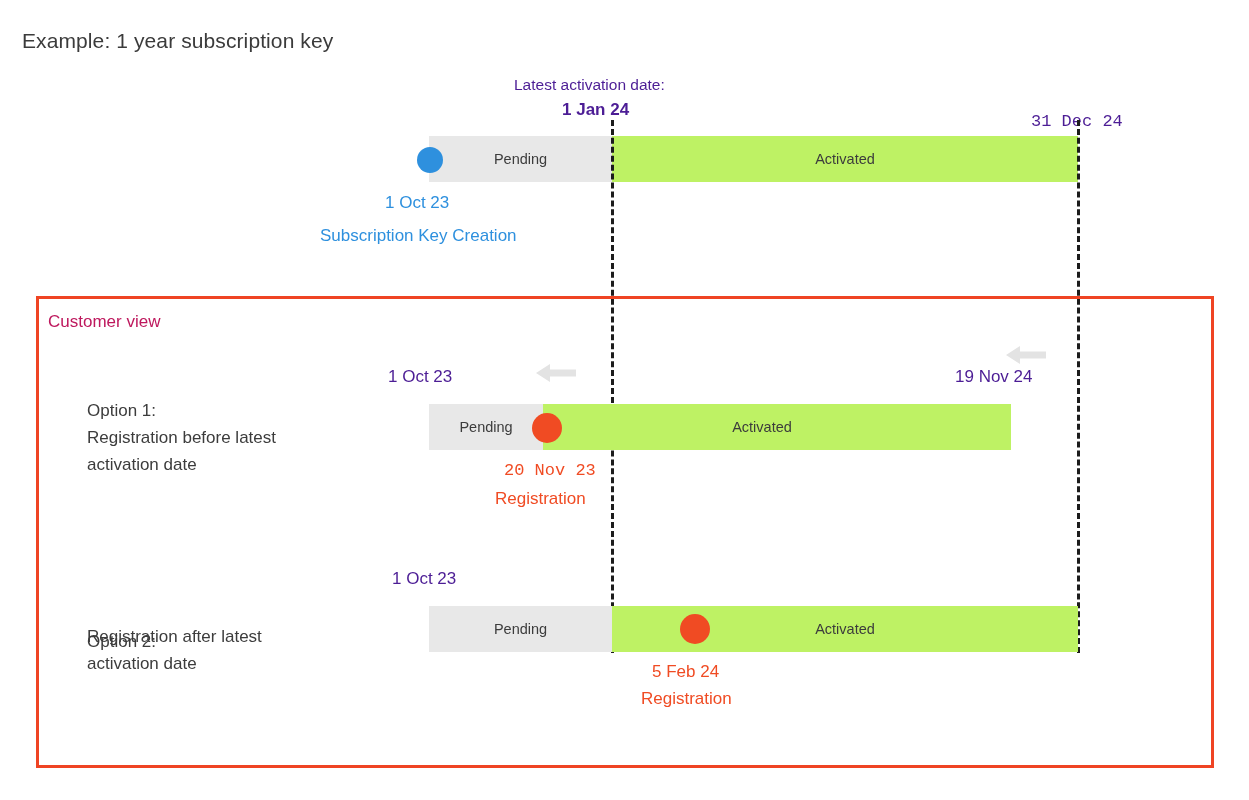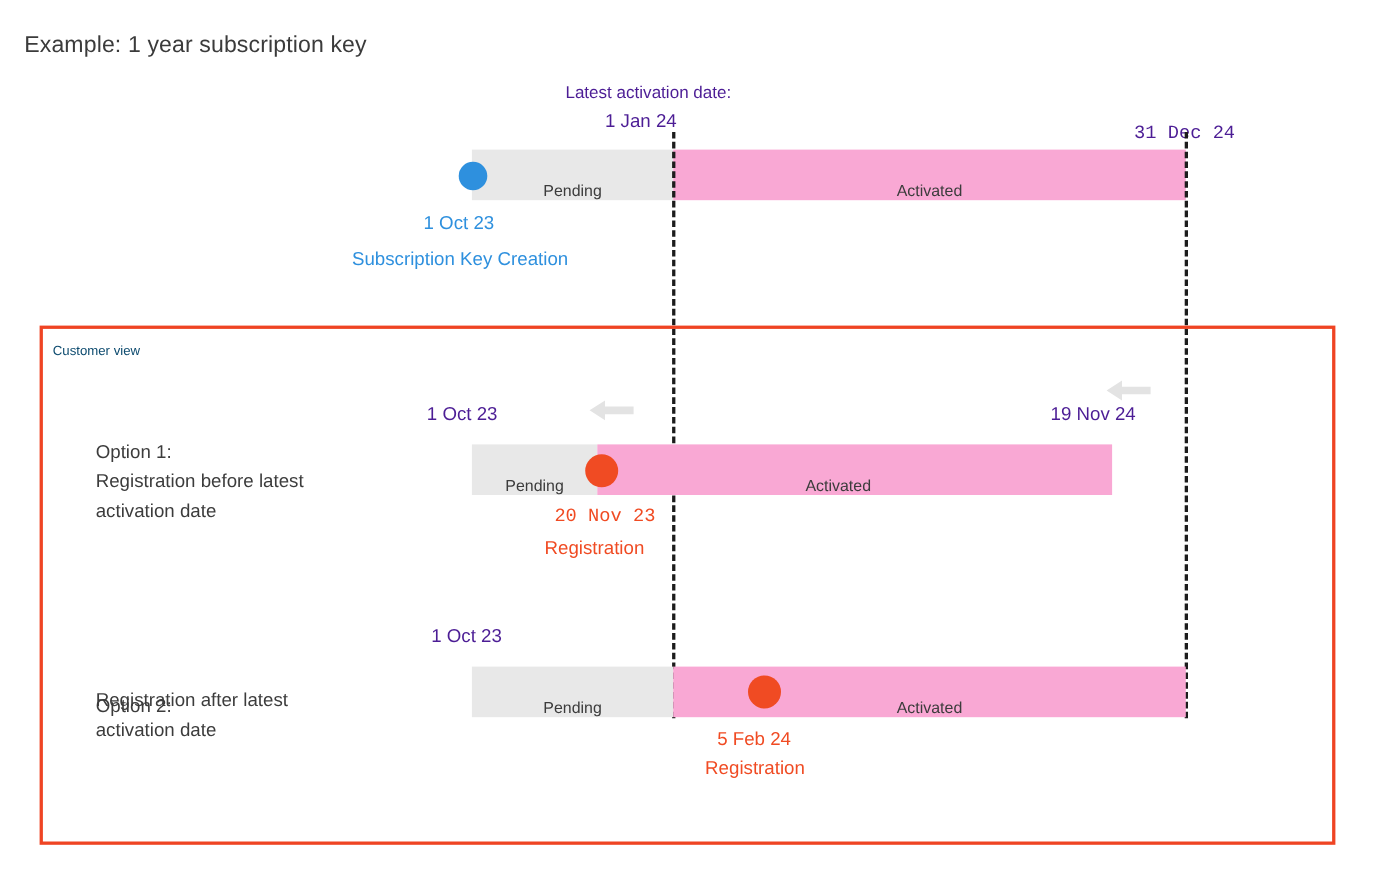--- a/index.html
+++ b/index.html
@@ -31,28 +31,28 @@
     color: #3b3b3b;
     letter-spacing: 0.1px;
     white-space: nowrap;
   }
 
   
   .bar {
     height: 46px;
     box-sizing: border-box;
     display: flex;
-    align-items: flex-end;
+    align-items: center;
     justify-content: center;
   }
   .bar-pending {
     background: #e8e8e8;
   }
   .bar-activated {
-    background: #f9a8d4;
+    background: #bef264;
   }
   .bar-label {
     font-size: 14.5px;
     color: #3c3c3c;
     white-space: nowrap;
     pointer-events: none;
   }
 
   
   .vline {
@@ -90,22 +90,22 @@
     top: 296px;
     width: 1178px;
     height: 472px;
     border: 3px solid #ef4423;
     box-sizing: border-box;
     background: transparent;
   }
   #customer-view-label {
     left: 48px;
     top: 312px;
-    font-size: 12px;
-    color: #0c4a6e;
+    font-size: 17px;
+    color: #be185d;
     white-space: nowrap;
   }
 
   
   .option-desc {
     font-size: 17px;
     line-height: 27px;
     color: #3c3c3c;
     white-space: pre-line;
   }
@@ -114,21 +114,21 @@
   .arrow-left { display: block; }
 </style>
 </head>
 <body>
 
 <div class="canvas">
 
   <div class="abs" id="page-title">Example: 1 year subscription key</div>
 
   <div class="abs date-label" style="left:514px; top:76px; font-size:15.5px;">Latest activation date:</div>
-  <div class="abs date-label" style="left:550px; top:100px;">1 Jan 24</div>
+  <div class="abs date-label" style="left:562px; top:100px;font-weight:bold;">1 Jan 24</div>
 
   <div class="abs date-label" style="left:1031px; top:112px;font-family:Liberation Mono, monospace;">31 Dec 24</div>
 
   <div class="abs bar bar-pending" style="left:429px; top:136px; width:183px;">
     <span class="bar-label">Pending</span>
   </div>
 
   <div class="abs bar bar-activated" style="left:612px; top:136px; width:466px;">
     <span class="bar-label">Activated</span>
   </div>

